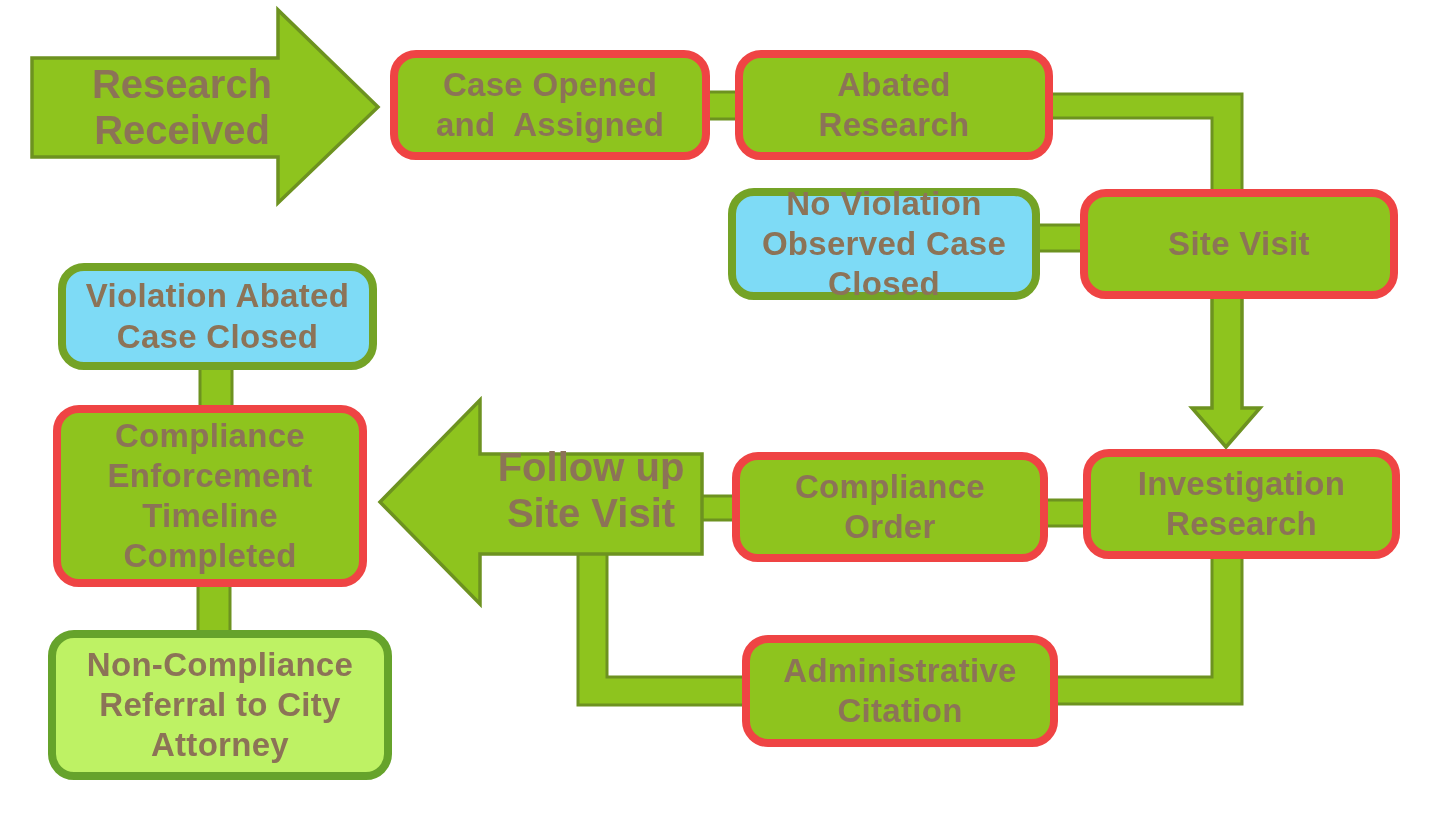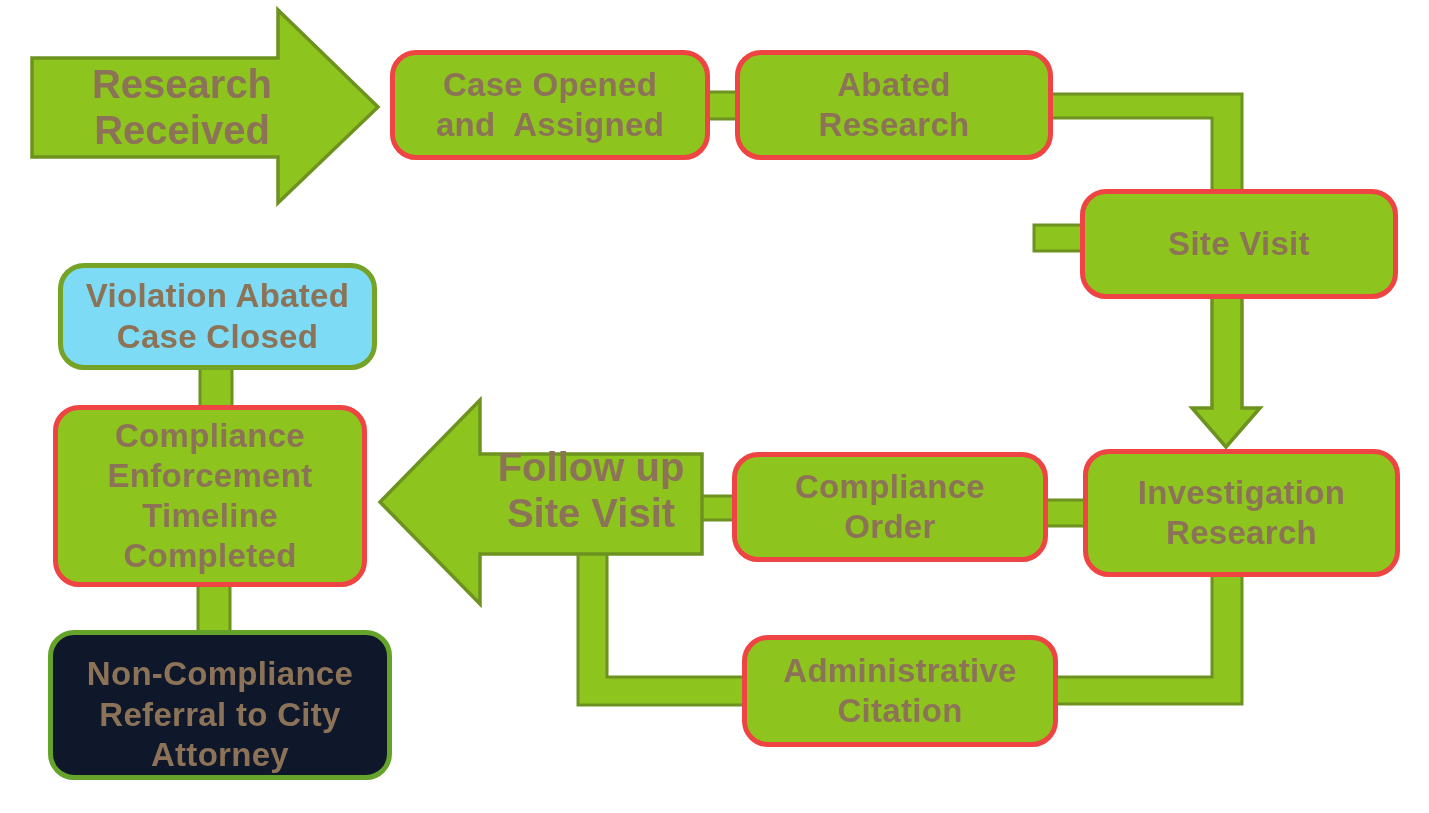--- a/index.html
+++ b/index.html
@@ -8,33 +8,33 @@
     width:1429px;height:813px;
     background:#ffffff;
     font-family:"Liberation Sans", sans-serif;
     overflow:hidden;
   }
   .layer{position:absolute;left:0;top:0;}
   .node{
     position:absolute;
     display:flex;align-items:center;justify-content:center;
     text-align:center;
-    border:5px solid #ef4444;
+    border:8px solid #ef4444;
     border-radius:26px;
     box-sizing:border-box;
     font-weight:bold;
     font-size:33px;
     line-height:1.22;
     letter-spacing:0.3px;
     color:#8C7357;
   }
   .node span{white-space:pre;}
   .green{background:#8EC41E;}
   .blue{background:#7EDBF6;border-color:#74A326;}
-  .orange{background:#0f172a;border-color:#66A32B;align-items:flex-end;}
+  .orange{background:#bef264;border-color:#66A32B;}
   .arrow-label{
     position:absolute;
     display:flex;align-items:center;justify-content:center;
     text-align:center;
     font-weight:bold;
     font-size:40px;
     line-height:1.15;
     color:#8C7357;
   }
   .arrow-label span{white-space:pre;}
@@ -86,26 +86,31 @@
   <div class="node green" style="left:390px;top:50px;width:320px;height:110px;">
     <span>Case Opened
 and  Assigned</span>
   </div>
 
   <div class="node green" style="left:735px;top:50px;width:318px;height:110px;">
     <span>Abated
 Research</span>
   </div>
 
+  <div class="node blue" style="left:728px;top:188px;width:312px;height:112px;">
+    <span>No Violation
+Observed Case
+Closed</span>
+  </div>
 
   <div class="node green" style="left:1080px;top:189px;width:318px;height:110px;">
     <span>Site Visit</span>
   </div>
 
-  <div class="node green" style="left:1083px;top:449px;width:317px;height:128px;">
+  <div class="node green" style="left:1083px;top:449px;width:317px;height:110px;">
     <span>Investigation
 Research</span>
   </div>
 
   <div class="node green" style="left:732px;top:452px;width:316px;height:110px;">
     <span>Compliance
 Order</span>
   </div>
 
   <div class="node green" style="left:742px;top:635px;width:316px;height:112px;justify-content:center;">

